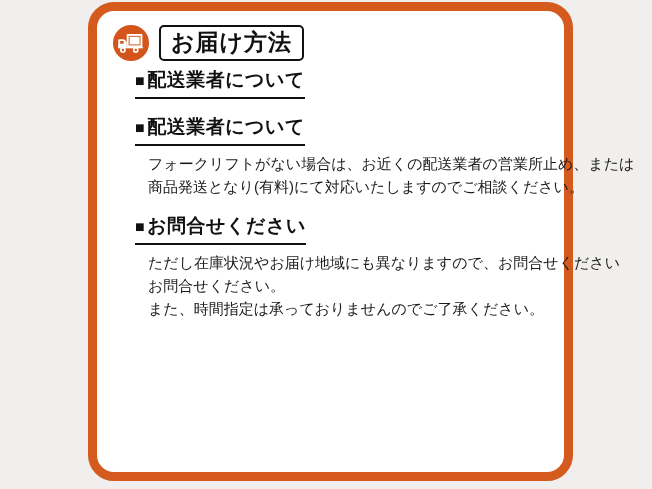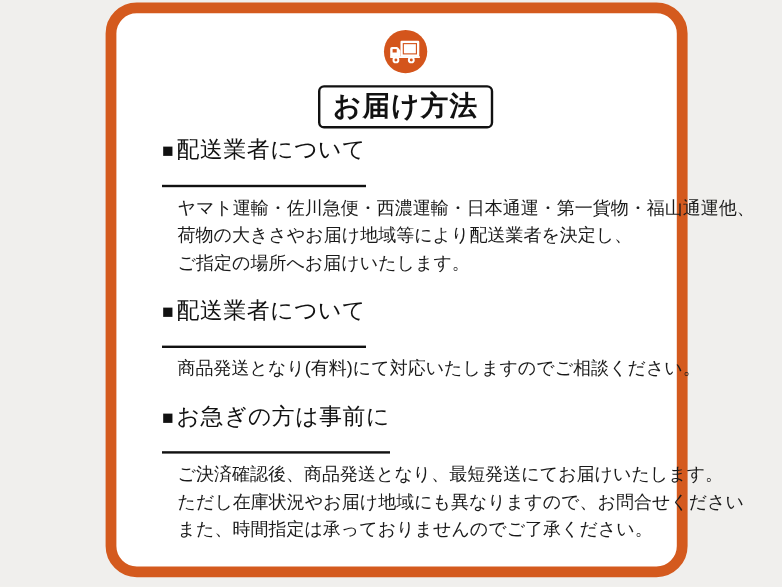--- a/index.html
+++ b/index.html
@@ -16,21 +16,20 @@
     width: 485px; height: 479px;
     background: #ffffff;
     border: 9px solid #d45a1e;
     border-radius: 26px;
   }
   .header-row {
     display: flex;
     align-items: center;
     gap: 9px;
     margin: 13px 0 0 15px;
-    flex-direction: column;
   }
   .truck-badge {
     width: 38px; height: 38px;
     flex: 0 0 38px;
   }
   .title-box {
     border: 2px solid #111111;
     border-radius: 5px;
     padding: 3px 10px 4px 10px;
     font-size: 23px;
@@ -41,24 +40,24 @@
     white-space: nowrap;
   }
   .sections {
     margin: 5px 16px 0 38px;
   }
   .section { margin-top: 0; }
   .section + .section { margin-top: 15px; }
   .section-heading {
     display: inline-block;
     font-size: 19px;
-    font-weight: normal;
+    font-weight: bold;
     color: #111111;
     border-bottom: 2px solid #111111;
-    padding-bottom: 16px;
+    padding-bottom: 4px;
     letter-spacing: 0.5px;
     white-space: nowrap;
   }
   .section-heading .bullet {
     font-size: 16px;
     margin-right: 2px;
   }
   .section-body {
     margin: 6px 0 0 13px;
     font-size: 15px;
@@ -92,37 +91,33 @@
         <circle cx="25" cy="27.3" r="1.3" fill="#d4551c"></circle>
       </svg>
     </span>
     <span class="title-box">お届け方法</span>
   </div>
 
   <div class="sections">
 
     <div class="section">
       <span class="section-heading"><span class="bullet">■</span><span>配送業者について</span></span>
-      <div class="section-body">
-        <div class="body-line">ヤマト運輸・佐川急便・西濃運輸・日本通運・第一貨物・福山通運他、</div>
-        <div class="body-line">荷物の大きさやお届け地域等により配送業者を決定し、</div>
-        <div class="body-line">ご指定の場所へお届けいたします。</div>
-      </div>
     </div>
 
     <div class="section">
       <span class="section-heading"><span class="bullet">■</span><span>配送業者について</span></span>
       <div class="section-body">
+        <div class="body-line">フォークリフトがない場合は、お近くの配送業者の営業所止め、または</div>
         <div class="body-line">商品発送となり(有料)にて対応いたしますのでご相談ください。</div>
       </div>
     </div>
 
     <div class="section">
-      <span class="section-heading"><span class="bullet">■</span><span>お急ぎの方は事前に</span></span>
+      <span class="section-heading"><span class="bullet">■</span><span>お問合せください</span></span>
       <div class="section-body">
-        <div class="body-line">ご決済確認後、商品発送となり、最短発送にてお届けいたします。</div>
         <div class="body-line">ただし在庫状況やお届け地域にも異なりますので、お問合せください</div>
+        <div class="body-line">お問合せください。</div>
         <div class="body-line">また、時間指定は承っておりませんのでご了承ください。</div>
       </div>
     </div>
 
   </div>
 </div>
 
 </body></html>

